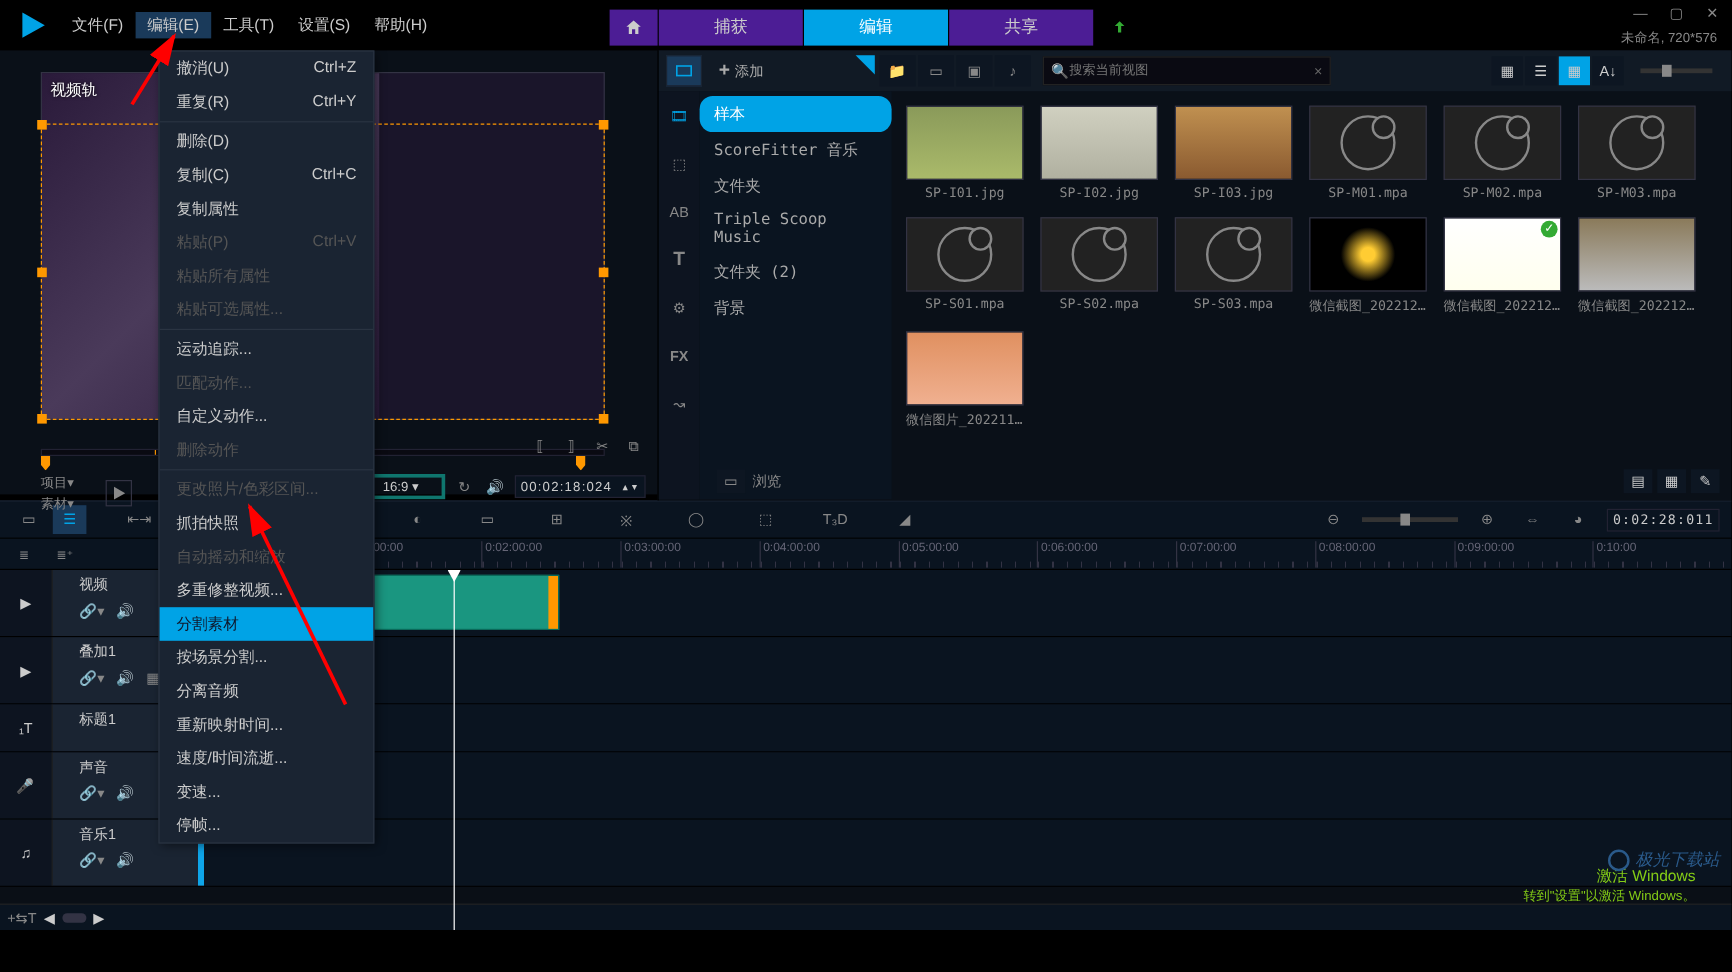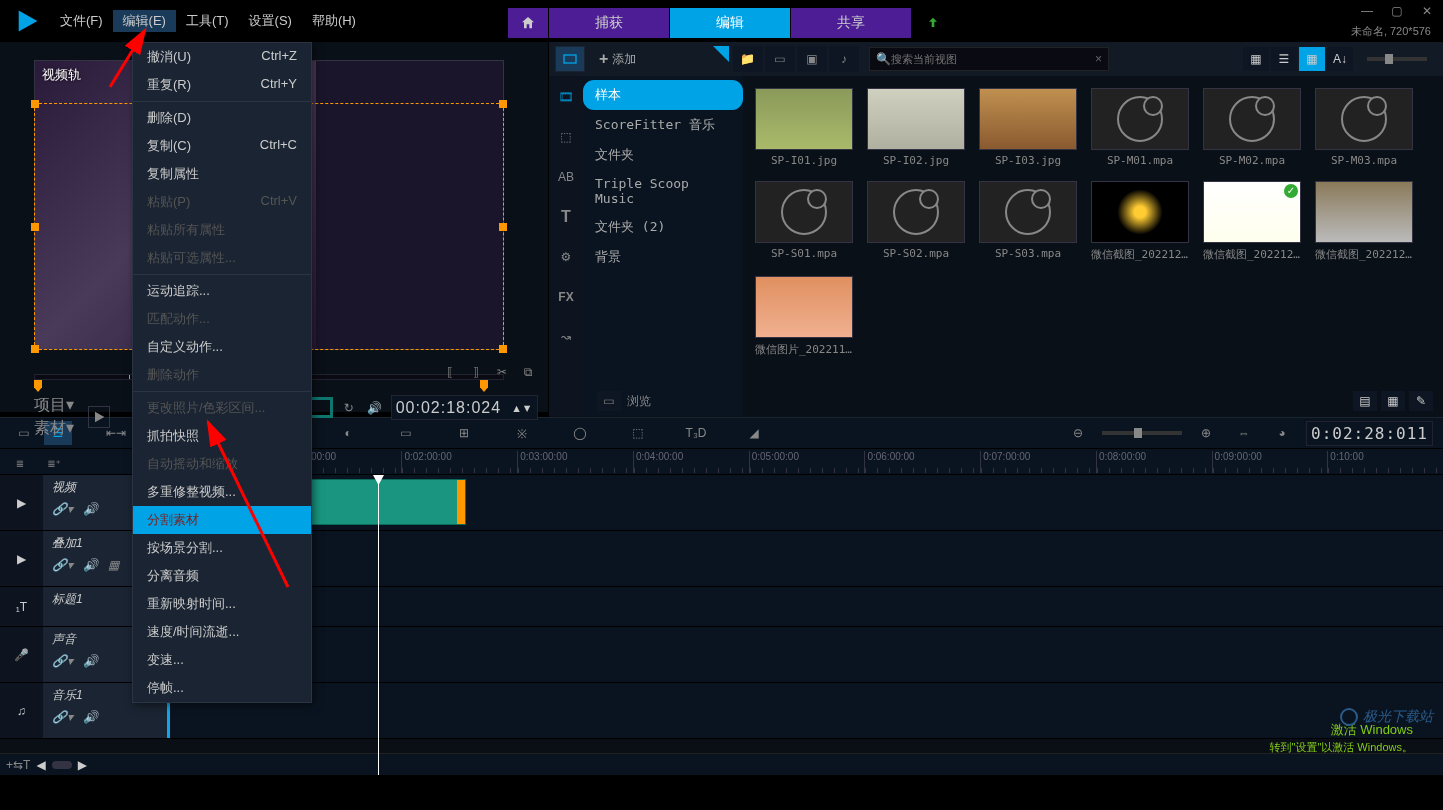--- a/index.html
+++ b/index.html
@@ -26,25 +26,25 @@
 .handle { position:absolute; width:8px; height:8px; background:#ff9800; }
 .h-tl{left:-4px;top:-4px} .h-tr{right:-4px;top:-4px} .h-bl{left:-4px;bottom:-4px} .h-br{right:-4px;bottom:-4px}
 .h-tm{left:50%;top:-4px;margin-left:-4px} .h-bm{left:50%;bottom:-4px;margin-left:-4px}
 .h-ml{left:-4px;top:50%;margin-top:-4px} .h-mr{right:-4px;top:50%;margin-top:-4px}
 .wm { position:absolute; left:42px; top:24px; color:#fff; font-size:13px; text-shadow:0 0 3px #000; }
 .pbar { position:absolute; left:34px; top:332px; width:470px; height:6px; background:#0a0a12; border:1px solid #223; }
 .pbar .prog { position:absolute; left:20%; width:1px; height:100%; background:#ff9800; }
 .marks { position:absolute; display:flex; gap:2px; }
 .marks.l { left:34px; top:338px } .marks.r { left:480px; top:338px }
 .mark { width:8px; height:12px; background:#ff9800; clip-path:polygon(0 0,100% 0,100% 60%,50% 100%,0 60%); }
-.pctrl { position:absolute; left:34px; top:353px; display:flex; align-items:center; gap:10px; font-size:16px; color:#888; }
+.pctrl { position:absolute; left:34px; top:353px; display:flex; align-items:center; gap:10px; font-size:11px; color:#888; }
 .plabel { width:44px; }
 .playbtn { width:22px; height:22px; border:1px solid #334; display:flex; align-items:center; justify-content:center; }
 .pctrl2 { position:absolute; right:10px; top:353px; display:flex; align-items:center; gap:6px; }
-.tc { background:#0a1420; border:1px solid #223; padding:2px 4px; font-family:monospace; letter-spacing:1px; font-size:16px; }
+.tc { background:#0a1420; border:1px solid #223; padding:2px 4px; font-family:monospace; letter-spacing:1px; font-size:11px; }
 .tool { width:20px; height:20px; display:flex; align-items:center; justify-content:center; color:#888; }
 .aspect { border:3px solid #0f766e; padding:1px 19px; font-size:11px; }
 
 .libPanel { flex:1; background:#0a1018; border-left:1px solid #000; position:relative; }
 .libTop { height:34px; background:#111a25; display:flex; align-items:center; padding:0 6px; gap:4px; }
 .libTab { width:30px; height:26px; display:flex; align-items:center; justify-content:center; background:#0d1622; border:1px solid #1a2432; }
 .libTab.active { background:#1a3a5a; }
 .addBtn { display:flex; align-items:center; gap:4px; color:#aaa; padding:0 10px; width:110px; }
 .corner { width:26px; height:26px; position:relative; }
 .corner::after { content:''; position:absolute; right:0; top:0; border-top:16px solid #00a3e6; border-left:16px solid transparent; }
@@ -87,34 +87,34 @@
 .ruler { height:26px; background:#0a1420; border-bottom:1px solid #000; display:flex; align-items:center; font-family:monospace; font-size:10px; color:#667; position:relative; padding-left:170px; }
 .rulerL { position:absolute; left:6px; top:2px; display:flex; gap:6px; }
 .rtick { width:124px; height:22px; border-left:1px solid #334; padding-left:2px; position:relative; }
 .rtick::after{content:'';position:absolute;left:0;right:0;bottom:0;height:5px;background:repeating-linear-gradient(90deg,#334 0,#334 1px,transparent 1px,transparent 12px);}
 .playhead { position:absolute; left:378px; top:0; width:1px; height:300px; background:#fff; z-index:5; pointer-events:none; }
 .playhead::before { content:''; position:absolute; left:-5px; top:0; width:11px; height:10px; background:#fff; clip-path:polygon(0 0,100% 0,50% 100%); }
 
 .tracks { background:#0a0f16; position:relative; height:300px; }
 .track { height:56px; display:flex; border-bottom:1px solid #000; }
 .trackHead { width:44px; background:#0d1420; display:flex; align-items:center; justify-content:center; border-right:1px solid #222; }
-.trackInfo { width:126px; background:#1a2432; padding:4px 8px; border-right:3px solid #0ea5e9;font-style:italic; }
+.trackInfo { width:126px; background:#1a2432; padding:4px 22px; border-right:5px solid #0ea5e9; }
 .trackInfo .tname { font-size:12px; color:#ccc; }
 .trackInfo .tctrl { display:flex; gap:10px; margin-top:6px; color:#888; font-size:12px; }
 .trackBody { flex:1; background:#0a1420; position:relative; }
 .clip { position:absolute; top:4px; height:46px; background:#1a9680; border:1px solid #0a6a5a; display:flex; align-items:center; padding-left:6px; font-size:11px; color:#fff; }
 .clipEnd { position:absolute; right:0; top:0; bottom:0; width:8px; background:#ff9800; }
 .botbar { position:absolute; bottom:0; left:0; right:0; height:22px; background:#0a1420; display:flex; align-items:center; padding:0 6px; gap:6px; border-top:1px solid #222;}
 .scrollThumb { width:20px; height:8px; background:#334; border-radius:4px; }
 .activate { position:absolute; right:30px; bottom:20px; color:#84cc16; font-size:13px; text-align:right; line-height:1.4; }
 
 .dropdown { position:absolute; left:132px; top:42px; width:180px; background:#1a2432; border:1px solid #2a3442; z-index:100; box-shadow:2px 2px 8px rgba(0,0,0,0.5); }
 .ddItem { display:flex; justify-content:space-between; padding:5px 14px; font-size:13px; color:#ccc; }
 .ddItem.disabled { color:#555; }
-.ddItem.hl { background:#00a3e6; color:#7f1d1d; }
+.ddItem.hl { background:#00a3e6; color:#0f172a; }
 .ddSep { height:1px; background:#2a3442; margin:2px 0; }
 
 .arrow1 { position:absolute; left:100px; top:22px; z-index:200; pointer-events:none; }
 .arrow2 { position:absolute; left:188px; top:412px; z-index:200; pointer-events:none; }
 svg.ico { width:16px; height:16px; }
 </style>
 </head>
 <body>
 
 <div class="titlebar">

